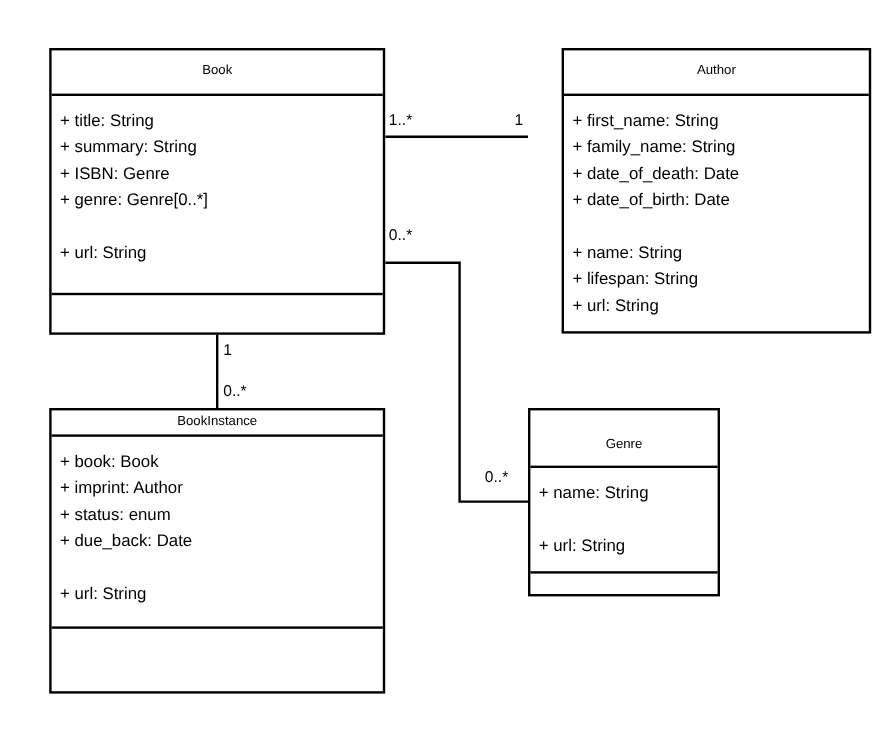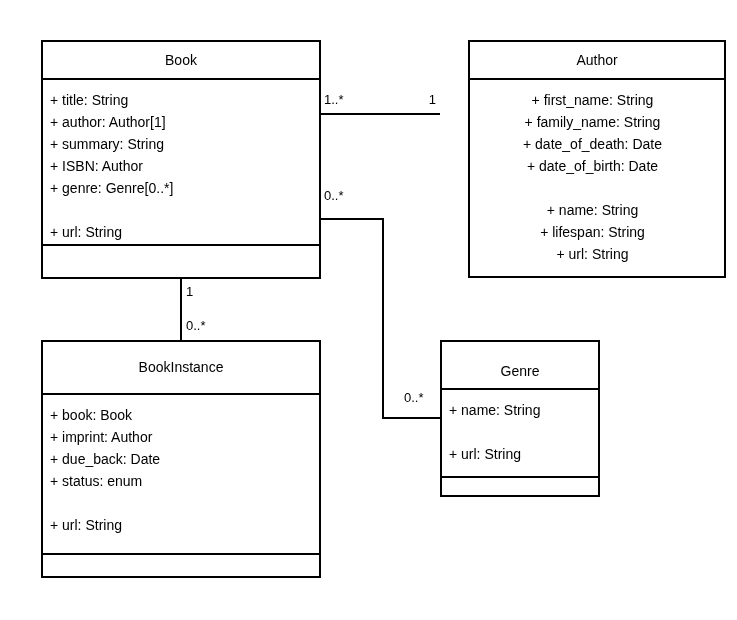--- a/index.html
+++ b/index.html
@@ -28,21 +28,21 @@
     pointer-events: none;
   }
   .uml-class {
     position: absolute;
     box-sizing: border-box;
     border: 2px solid #000000;
     background: #ffffff;
   }
   .class-name {
     text-align: center;
-    font-size: 14px;
+    font-size: 11px;
     line-height: 1.2;
     color: #000000;
     box-sizing: border-box;
     display: flex;
     align-items: center;
     justify-content: center;
   }
   .divider {
     border-top: 2px solid #000000;
   }
@@ -81,51 +81,50 @@
 
     <polyline points="321,219 383,219 383,418 440,418" fill="none" stroke="#000000" stroke-width="2"></polyline>
 
     <line x1="181" y1="278" x2="181" y2="340" stroke="#000000" stroke-width="2"></line>
   </svg>
 
   <div class="uml-class" style="left:41px; top:40px; width:280px; height:239px;">
     <div class="class-name" style="height:36px;">Book</div>
     <div class="divider compartment" style="height:166px;">
       <div class="attr">+ title: String</div>
-      <div class="attr">+ author: Author[1]</div>
       <div class="attr">+ summary: String</div>
-      <div class="attr">+ ISBN: Author</div>
+      <div class="attr">+ ISBN: Genre</div>
       <div class="attr">+ genre: Genre[0..*]</div>
       <div class="attr spacer"></div>
       <div class="attr">+ url: String</div>
     </div>
     <div class="divider empty-compartment" style="height:33px;"></div>
   </div>
 
   <div class="uml-class" style="left:440px; top:40px; width:258px; height:238px;margin-left:28px;">
     <div class="class-name" style="height:36px;">Author</div>
-    <div class="divider compartment" style="height:257px;text-align:center;">
+    <div class="divider compartment" style="height:257px;">
       <div class="attr">+ first_name: String</div>
       <div class="attr">+ family_name: String</div>
       <div class="attr">+ date_of_death: Date</div>
       <div class="attr">+ date_of_birth: Date</div>
       <div class="attr spacer"></div>
       <div class="attr">+ name: String</div>
       <div class="attr">+ lifespan: String</div>
       <div class="attr">+ url: String</div>
     </div>
   </div>
 
   <div class="uml-class" style="left:41px; top:340px; width:280px; height:238px;">
-    <div class="class-name" style="height:51px;">BookInstance</div>
+    <div class="class-name" style="height:20px;">BookInstance</div>
     <div class="divider compartment" style="height:160px;">
       <div class="attr">+ book: Book</div>
       <div class="attr">+ imprint: Author</div>
+      <div class="attr">+ status: enum</div>
       <div class="attr">+ due_back: Date</div>
-      <div class="attr">+ status: enum</div>
       <div class="attr spacer"></div>
       <div class="attr">+ url: String</div>
     </div>
     <div class="divider empty-compartment" style="height:37px;"></div>
   </div>
 
   <div class="uml-class" style="left:440px; top:340px; width:160px; height:157px;">
     <div class="class-name" style="height:34px;margin-top:12px;">Genre</div>
     <div class="divider compartment" style="height:88px;">
       <div class="attr">+ name: String</div>

